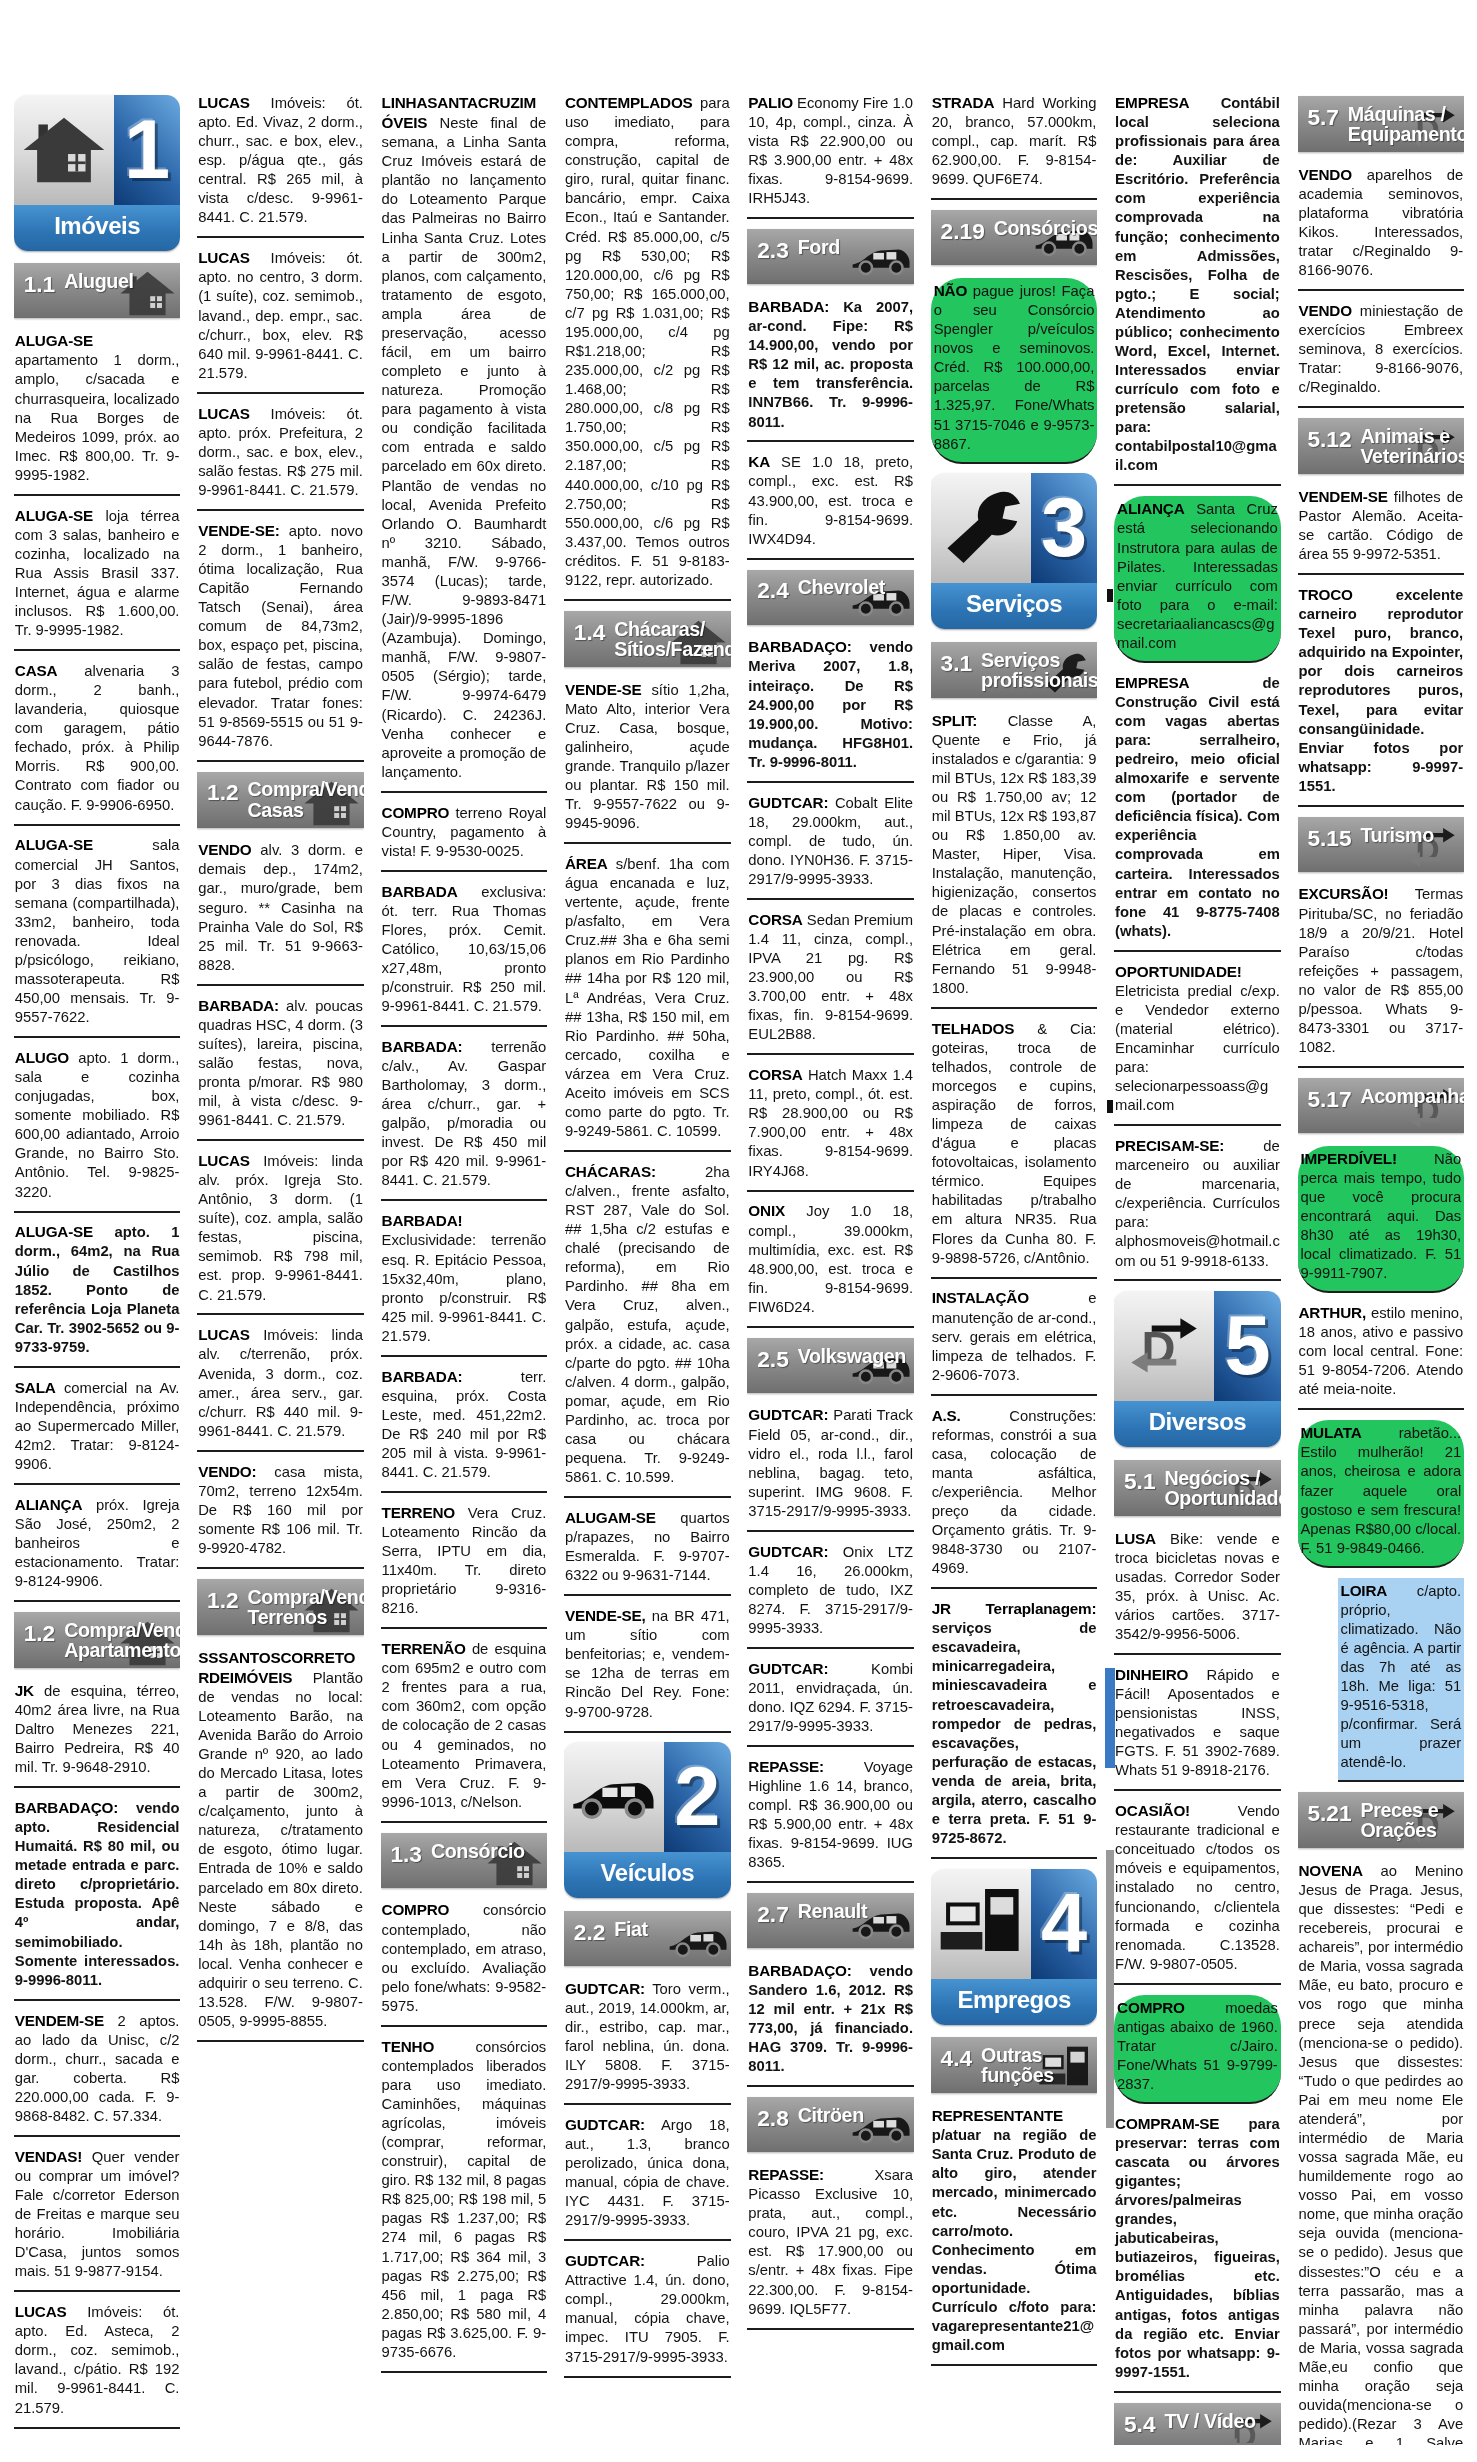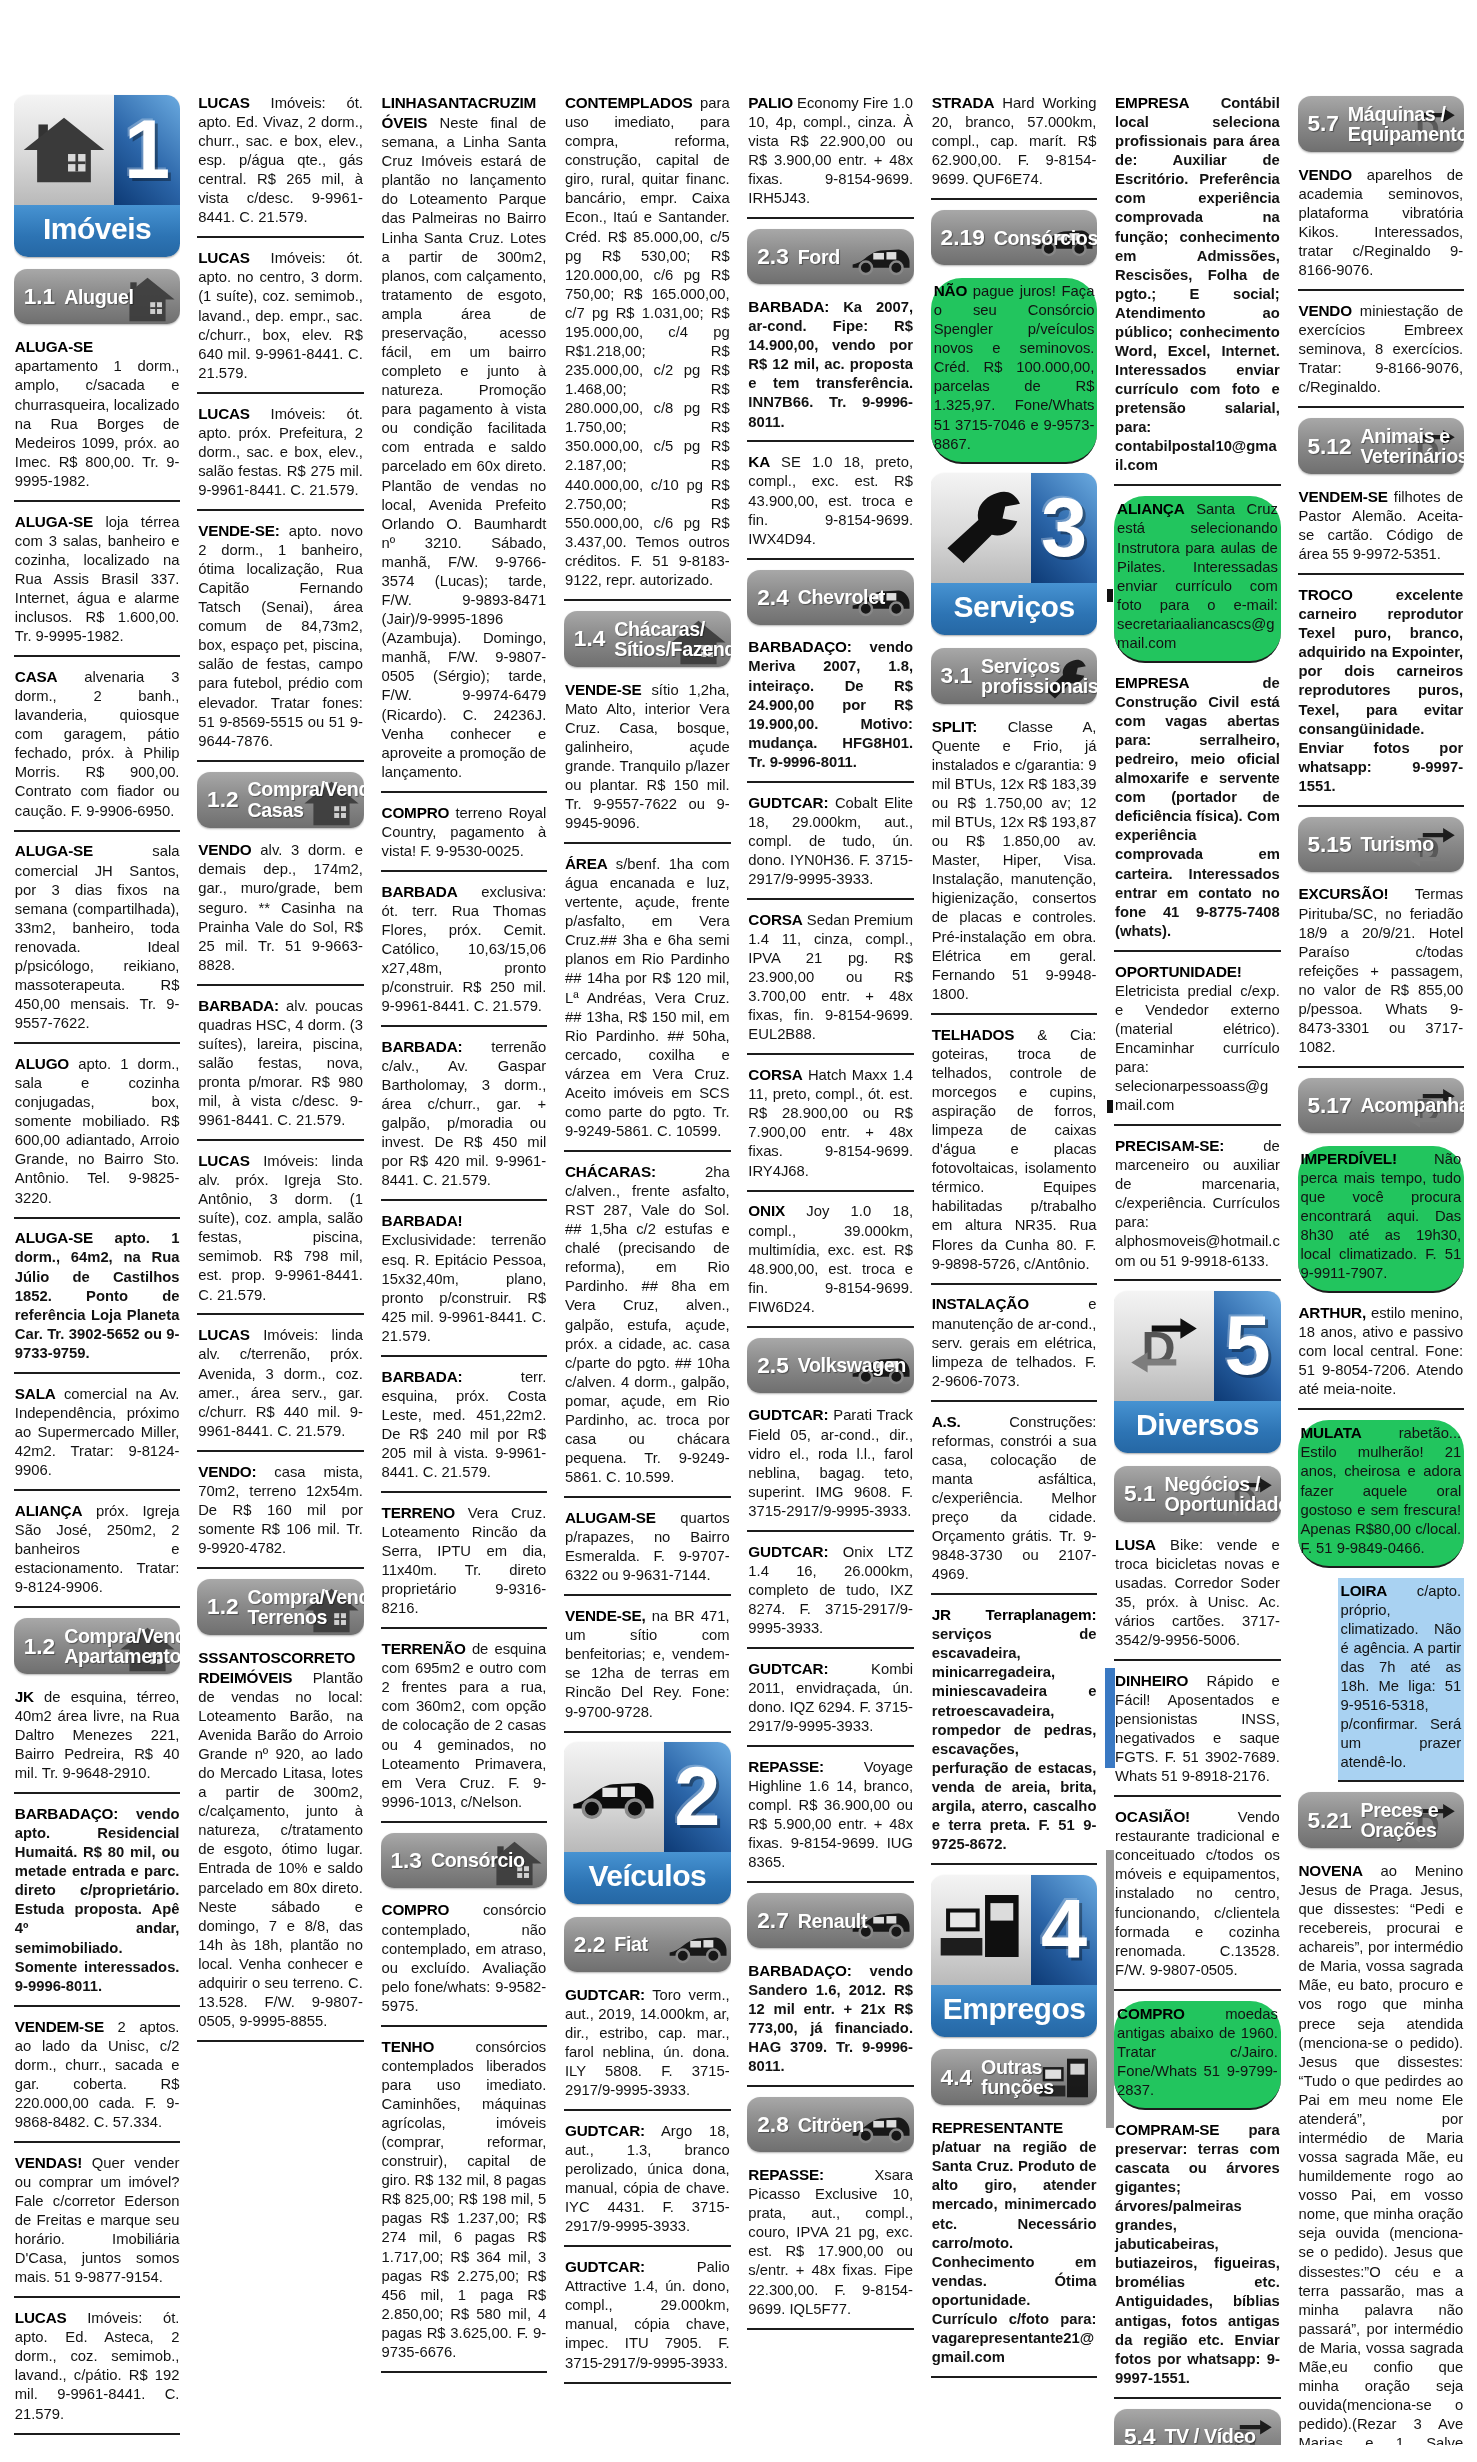--- a/index.html
+++ b/index.html
@@ -19,27 +19,27 @@
   .section-banner { border-radius:13.8px; overflow:hidden; margin:2px 0 12.8px 0;
                     box-shadow:0 1px 2px rgba(0,0,0,.35); }
   .sb-top { display:flex; height:110px; }
   .sb-iconarea { flex:1.5; background:linear-gradient(180deg,#f4f4f4 0%,#d9d9d9 55%,#b9b9b9 100%);
                  display:flex; align-items:center; justify-content:center; }
   .sb-iconarea svg { width:86%; height:80%; }
   .sb-numarea { flex:1; background:linear-gradient(225deg,#6aaae0 0%,#2b65a8 55%,#0d3a75 100%);
                 color:#fff; font-size:83px; font-weight:bold; display:flex; align-items:center; justify-content:center; }
   .sb-numarea span { text-shadow:3px 3px 0 rgba(0,0,0,.35), -2px -2px 0 rgba(255,255,255,.28); }
   .sb-label { background:linear-gradient(180deg,#4793d2 0%,#2d74b4 60%,#2567a4 100%);
-              color:#fff; font-weight:bold; font-size:30px; text-align:center; padding:6.9px 2px 10.8px 2px;
+              color:#fff; font-weight:bold; font-size:24px; text-align:center; padding:6.9px 2px 10.8px 2px;
               letter-spacing:-0.5px; }
 
-  .sub-banner { position:relative; border-radius:13px; overflow:hidden;
+  .sub-banner { position:relative; border-radius:0; overflow:hidden;
                 background:linear-gradient(180deg,#a8a8a8 0%,#8b8b8b 45%,#6f6f6f 100%);
                 color:#fff; font-weight:bold; min-height:55px;
-                display:flex; align-items:center; gap:8.9px; padding:7.9px 7.9px 7.9px 9.9px; margin:3px 0 12.8px 0;
+                display:flex; gap:8.9px; padding:7.9px 7.9px 7.9px 9.9px; margin:3px 0 12.8px 0;
                 box-shadow:0 1px 2px rgba(0,0,0,.3); }
   .sub-banner .code { font-size:22.7px; text-shadow:1px 1px 1px rgba(0,0,0,.4); flex:0 0 auto; }
   .sub-banner .lbl  { font-size:19.7px; line-height:1.02; text-shadow:1px 1px 1px rgba(0,0,0,.4); z-index:2; letter-spacing:-0.4px; }
   .sub-banner .icon { position:absolute; right:2px; bottom:1px; width:61px; height:47px; opacity:.9; z-index:1; }
   .sub-banner .icon svg { width:100%; height:100%; }
 
   .artifact { position:absolute; }
 </style>
 </head>
 <body>

